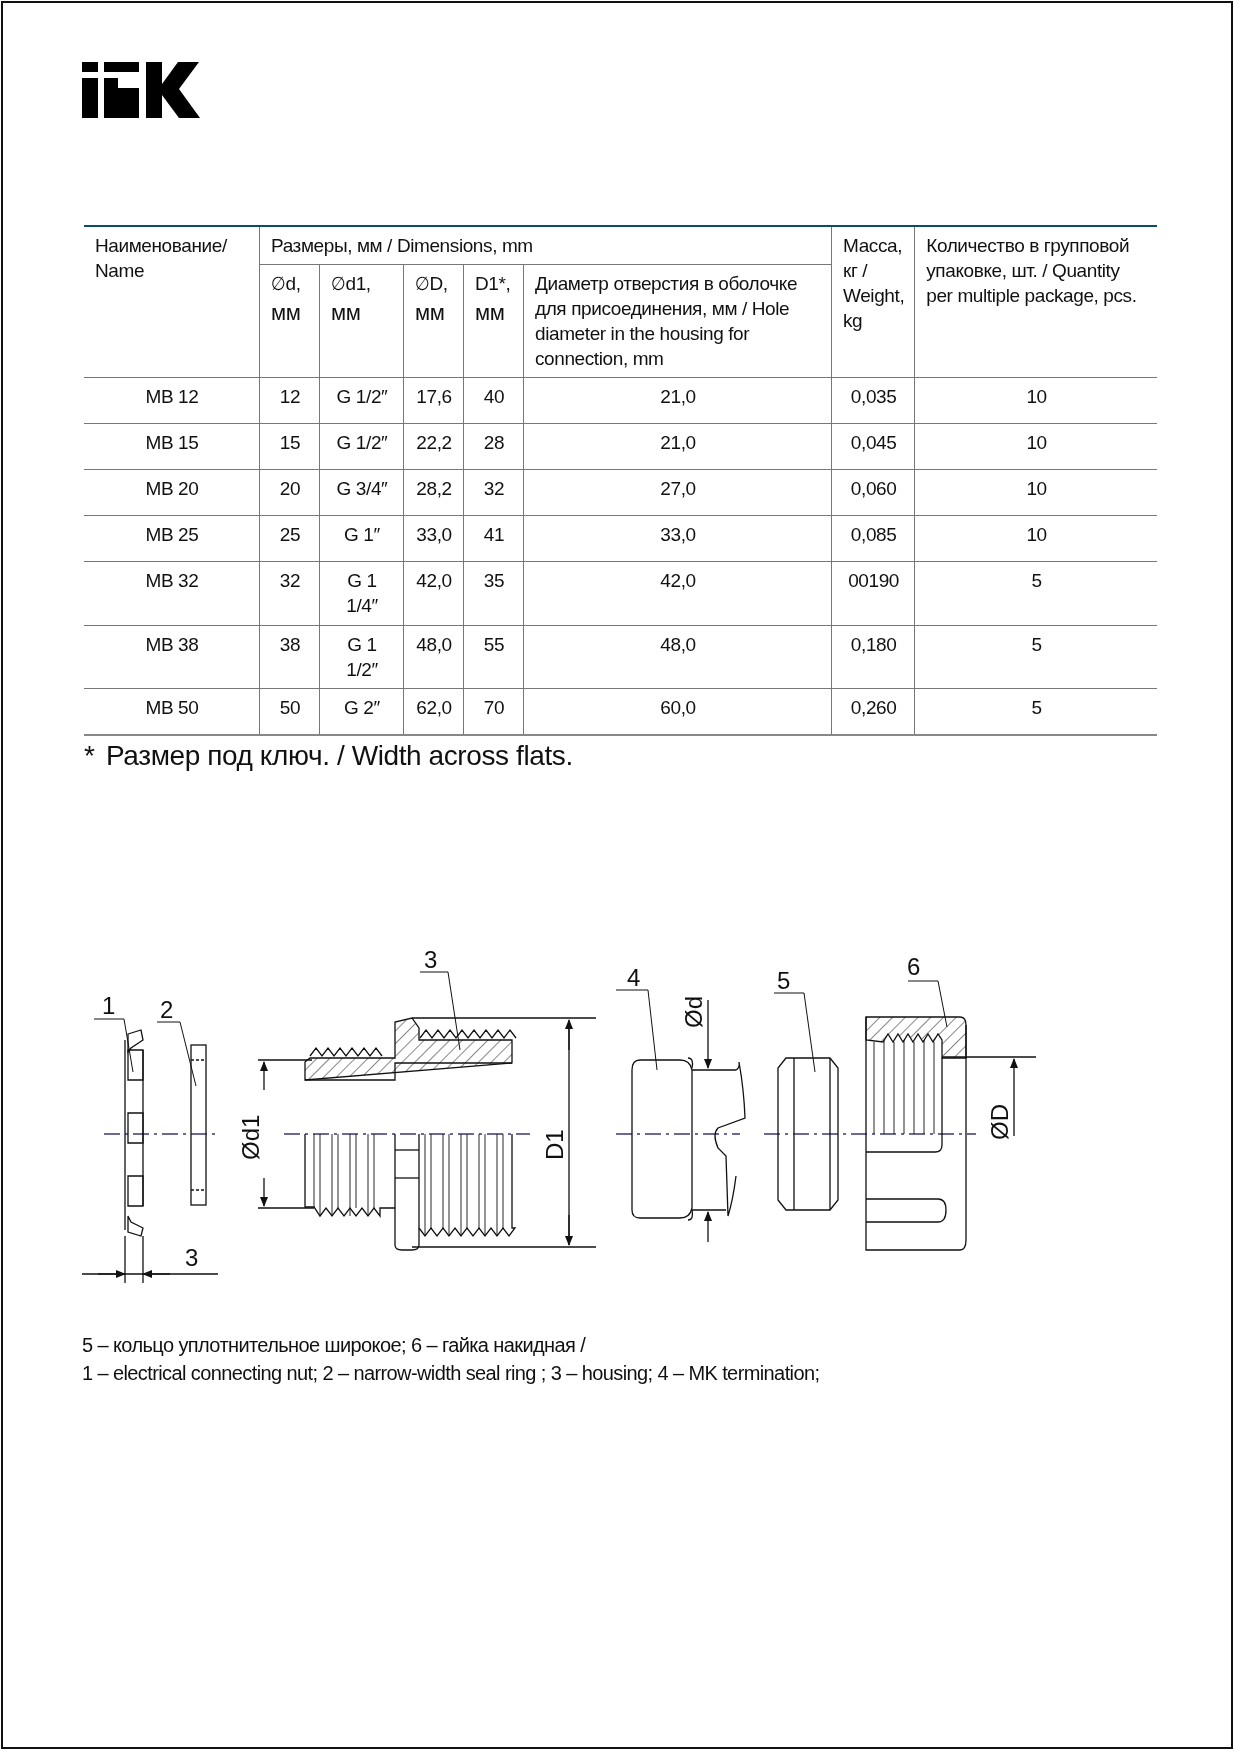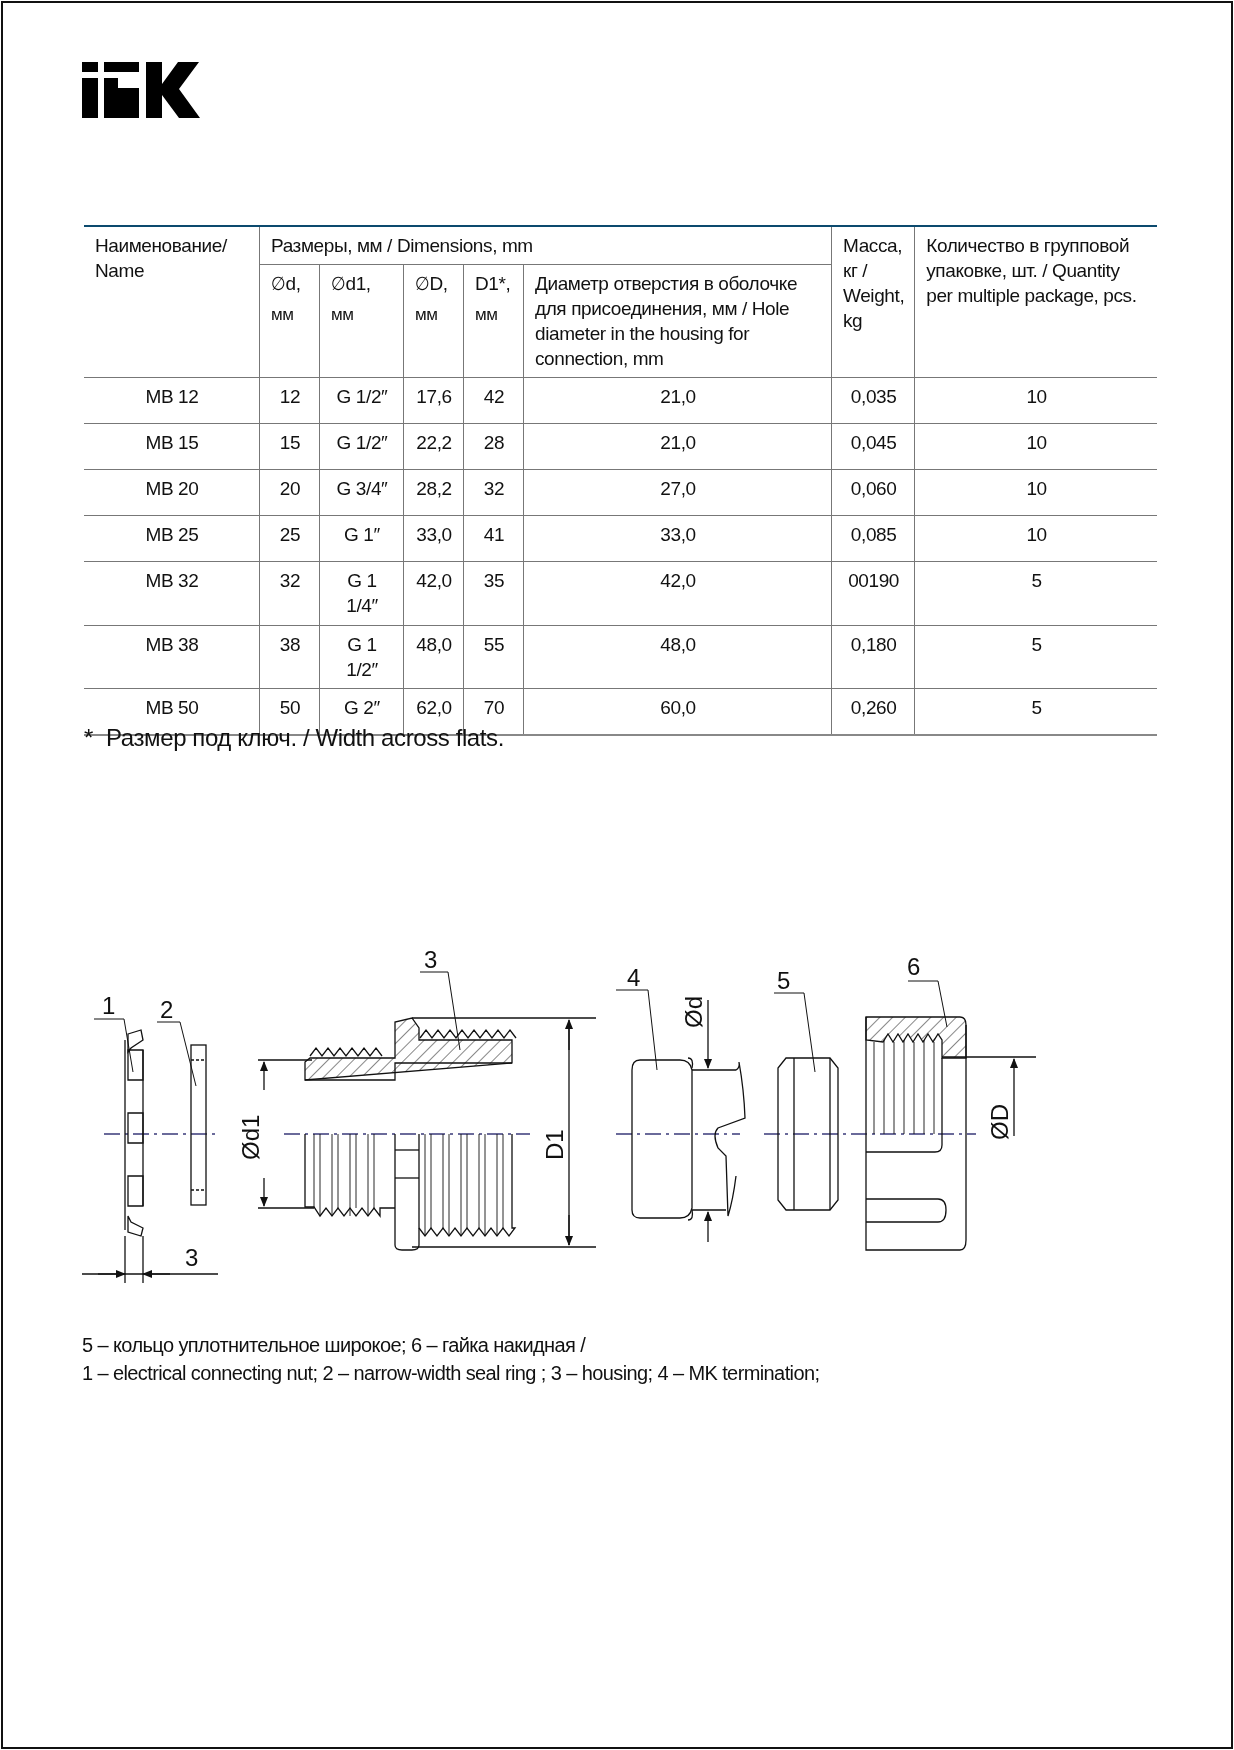--- a/index.html
+++ b/index.html
@@ -13,22 +13,22 @@
                font-stretch: condensed; letter-spacing: -0.4px; }
   table.spec th, table.spec td { border: 1px solid #777; text-align: left;
                vertical-align: top; font-weight: normal; padding: 6px 10px 6px 11px; }
   table.spec tr > :first-child { border-left: none; }
   table.spec tr > :last-child { border-right: none; }
   table.spec thead tr:first-child th { border-top: 2px solid #0c4a6e; }
   table.spec tbody tr:last-child td { border-bottom: 2px solid #888; }
   table.spec tbody td { height: 33px; padding-top: 6px; padding-bottom: 6px; text-align: center; }
   table.spec .h-top { height: 33px; }
   table.spec .h-sub { height: 102px; }
-  .mm { display: block; margin-top: 8px; font-size: 17px; }
-  .footnote { position: absolute; left: 84px; top: 724px; font-size: 24px; letter-spacing: -0.4px; }
+  .mm { display: block; margin-top: 2px; font-size: 22px; }
+  .footnote { position: absolute; left: 84px; top: 740px; font-size: 28px; letter-spacing: -0.4px; }
   .footnote .star { display: inline-block; width: 22px; }
   .drawing { position: absolute; left: 0; top: 930px; width: 1234px; height: 380px; }
   .legend { position: absolute; left: 82px; top: 1331px; font-size: 20px; line-height: 28px;
             letter-spacing: -0.6px; }
   .legend div { white-space: nowrap; }
   .callout { font-family: "Liberation Sans", sans-serif; font-size: 24px; fill: #111; }
   .dimtxt { font-family: "Liberation Sans", sans-serif; font-size: 24px; fill: #111; }
 </style>
 </head>
 <body>
@@ -60,21 +60,21 @@
       <th style="width:38px"><span>D1*,</span><span class="mm">мм</span></th>
       <th style="width:286px">Диаметр отверстия в оболочке для присоединения, мм / Hole diameter in the housing for connection, mm</th>
     </tr>
   </thead>
   <tbody id="rows">
       <tr>
         <td>MB 12</td>
         <td>12</td>
         <td>G 1/2″</td>
         <td>17,6</td>
-        <td>42</td>
+        <td>40</td>
         <td>21,0</td>
         <td>0,035</td>
         <td>10</td>
       </tr>
       <tr>
         <td>MB 15</td>
         <td>15</td>
         <td>G 1/2″</td>
         <td>22,2</td>
         <td>28</td>

